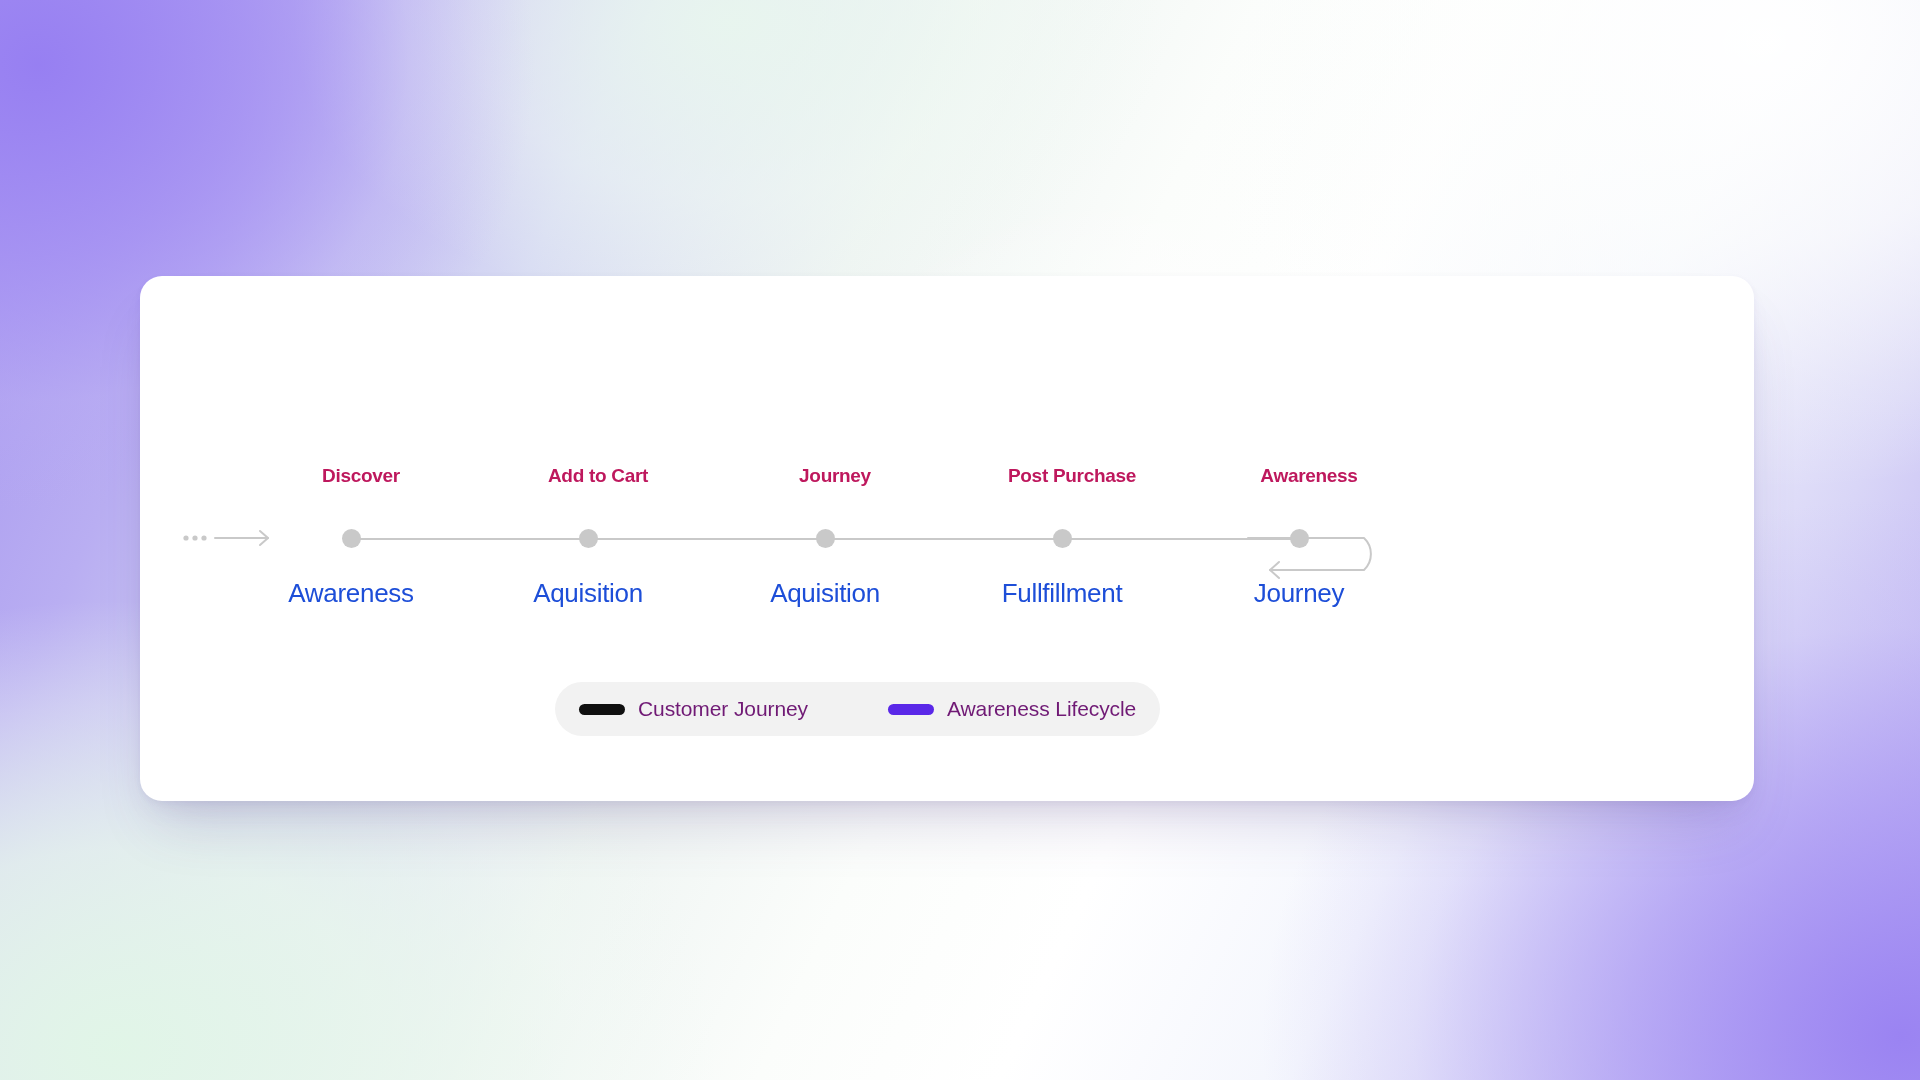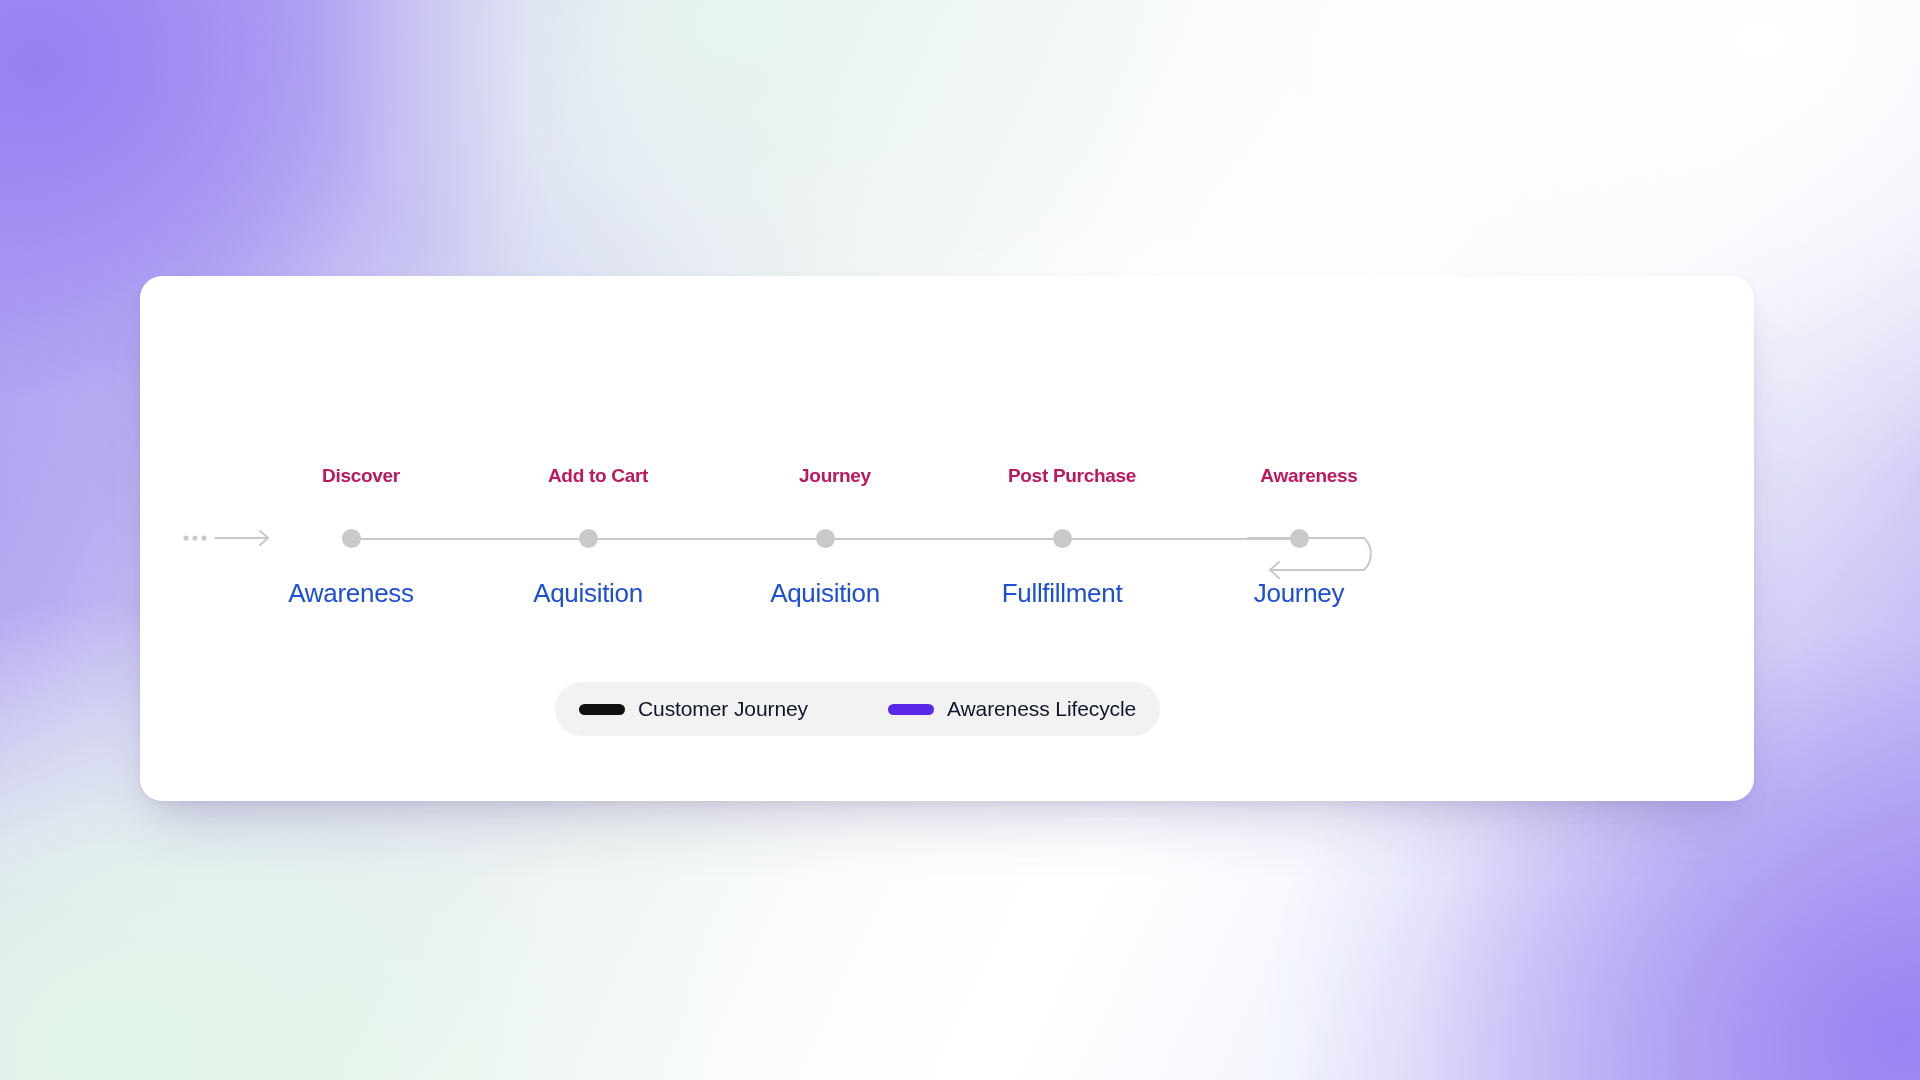--- a/index.html
+++ b/index.html
@@ -184,21 +184,21 @@
   .legend-swatch {
     width: 46px;
     height: 11px;
     border-radius: 6px;
     flex: none;
   }
   .legend-swatch.journey  { background: #101010; }
   .legend-swatch.lifecycle{ background: #5a28e8; }
   .legend-label {
     font-size: 21px;
-    color: #0f172a;
+    color: #701a75;
     white-space: nowrap;
     letter-spacing: -0.1px;
   }
 </style>
 </head>
 <body>
 
 <div id="app-root">
 
   <div class="bg-layer bg-base"></div>

